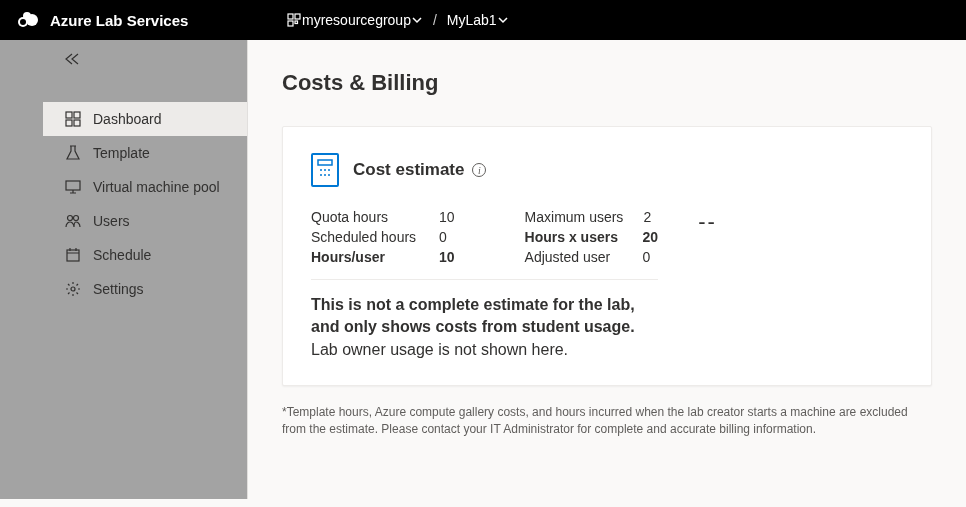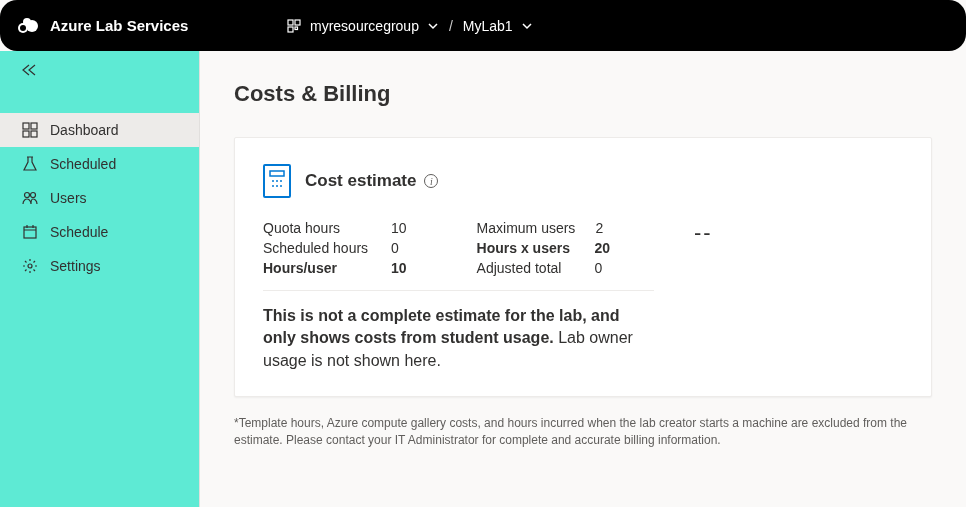--- a/index.html
+++ b/index.html
@@ -1,28 +1,28 @@
 <!DOCTYPE html>
 <html><head>
 <meta charset="utf-8">
 <style>
   * { box-sizing: border-box; margin: 0; padding: 0; }
   html, body { width: 966px; height: 507px; font-family: "Segoe UI", Arial, sans-serif; background: #faf9f8; color: #323130; overflow: hidden; }
   
-  .topbar { background: #000; color: #fff; height: 51px; display: flex; align-items: center; padding: 0 16px; border-radius: 17px; }
+  .topbar { background: #000; color: #fff; height: 40px; display: flex; align-items: center; padding: 0 16px; }
   .logo-wrap { display: flex; align-items: center; gap: 10px; min-width: 260px; }
   .logo-svg { width: 24px; height: 24px; }
   .logo-text { font-weight: 600; font-size: 15px; }
   .breadcrumb { display: flex; align-items: center; gap: 10px; font-size: 14px; margin-left: 10px; }
-  .bc-item { display: flex; align-items: center; gap: 8px; cursor: pointer; }
+  .bc-item { display: flex; align-items: center; gap: 0; cursor: pointer; }
   .bc-sep { color: #ccc; }
   .resource-icon { width: 16px; height: 16px; }
   
   .body-wrap { display: flex; height: calc(100% - 48px); }
-  .sidebar { width: 200px; border-right: 1px solid #e1dfdd; background: #5eead4; display: flex; flex-direction: column; }
+  .sidebar { width: 248px; border-right: 1px solid #e1dfdd; background: #a3a3a3; display: flex; flex-direction: column; padding-left: 43px; }
   .collapse-btn { padding: 12px 20px; cursor: pointer; }
   .nav { margin-top: 20px; }
   .nav-item { display: flex; align-items: center; gap: 12px; padding: 9px 22px; font-size: 14px; cursor: pointer; color: #323130; }
   .nav-item.active { background: #edebe9; font-weight: 400; }
   .nav-icon { width: 16px; height: 16px; flex-shrink: 0; display: flex; align-items: center; justify-content: center; }
   .nav-icon svg { width: 16px; height: 16px; stroke: #323130; fill: none; stroke-width: 1.2; }
   
   .main { flex: 1; padding: 30px 34px 12px 34px; overflow-y: auto; }
   .page-title { font-size: 22px; font-weight: 600; margin-bottom: 30px; }
   .card { background: #fff; border: 1px solid #edebe9; border-radius: 2px; padding: 26px 37px 24px 28px; box-shadow: 0 1px 2px rgba(0,0,0,0.05); }
@@ -101,21 +101,30 @@
             </svg>
           </span>
         <span>Dashboard</span>
       </div>
       <div class="nav-item">
         <span class="nav-icon">
             <svg viewBox="0 0 16 16">
               <path d="M6 1 L6 6 L2 14 L14 14 L10 6 L10 1 M5 1 L11 1"></path>
             </svg>
           </span>
-        <span>Scheduled</span>
+        <span>Template</span>
+      </div>
+      <div class="nav-item">
+        <span class="nav-icon">
+            <svg viewBox="0 0 16 16">
+              <rect x="1" y="2" width="14" height="9"></rect>
+              <path d="M5 14 L11 14 M8 11 L8 14"></path>
+            </svg>
+          </span>
+        <span>Virtual machine pool</span>
       </div>
       <div class="nav-item">
         <span class="nav-icon">
             <svg viewBox="0 0 16 16">
               <circle cx="5" cy="5" r="2.5"></circle>
               <circle cx="11" cy="5" r="2.5"></circle>
               <path d="M1 14 C1 10 4 9 5 9 C6 9 9 10 9 14 M9 14 C9 10 10 9 11 9 C12 9 15 10 15 14"></path>
             </svg>
           </span>
         <span>Users</span>
@@ -183,21 +192,21 @@
             <div class="metric-col">
               <div class="metric-row">
                   <span class="metric-label narrow">Maximum users</span>
                   <span class="metric-value">2</span>
                 </div>
               <div class="metric-row bold">
                   <span class="metric-label narrow">Hours x users</span>
                   <span class="metric-value">20</span>
                 </div>
               <div class="metric-row">
-                  <span class="metric-label narrow">Adjusted total</span>
+                  <span class="metric-label narrow">Adjusted user</span>
                   <span class="metric-value">0</span>
                 </div>
             </div>
           </div>
           <hr class="divider">
           <div class="note">
             <span class="bold">This is not a complete estimate for the lab, and only shows costs from student usage.</span><span> Lab owner usage is not shown here.</span>
           </div>
         </div>
         <div class="est-right">

